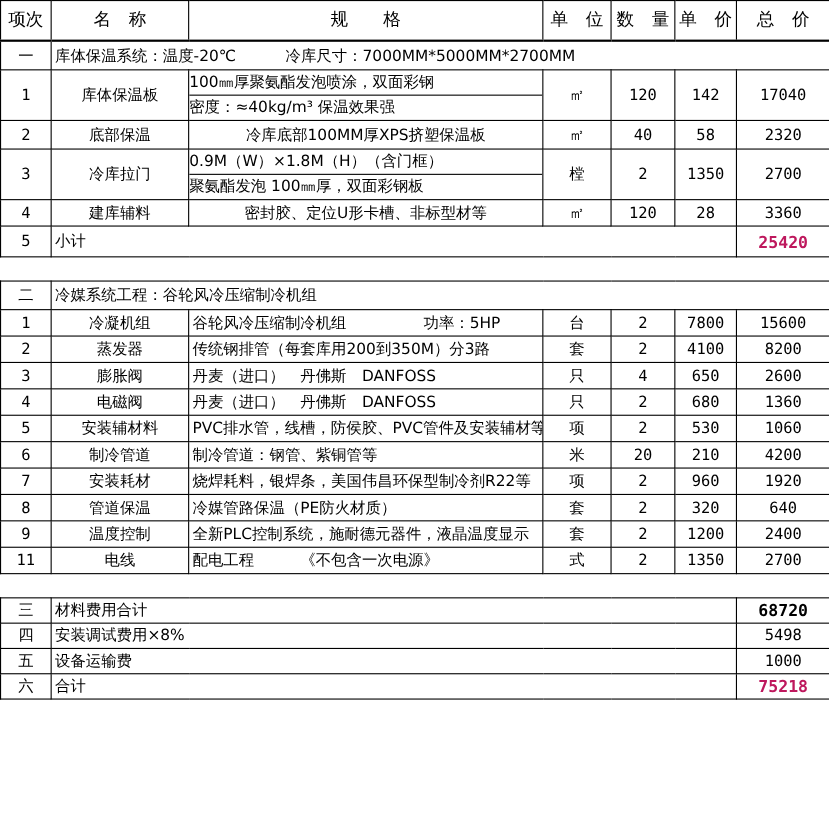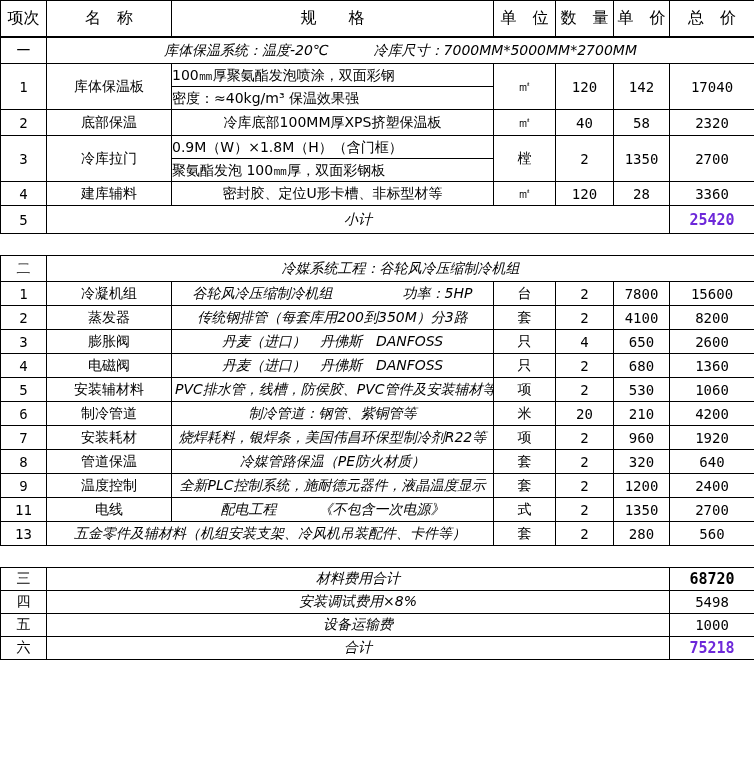--- a/index.html
+++ b/index.html
@@ -1,32 +1,32 @@
 <!DOCTYPE html>
 <html><head>
 <meta charset="utf-8">
 <style>
   html,body{margin:0;padding:0;background:#ffffff;}
   body{width:754px;height:758px;font-family:"DejaVu Sans",sans-serif;color:#000;}
   table{border-collapse:collapse;table-layout:fixed;width:754px;}
   td,th{border:1px solid #000;padding:0 3px;overflow:hidden;font-size:14px;font-weight:normal;white-space:nowrap;}
   thead th{height:35px;font-size:16px;border-bottom-width:2px;}
   .c{text-align:center;}
-  .l{text-align:center;font-style:italic;}
+  .l{text-align:left;}
   .num{font-family:"DejaVu Sans Mono",monospace;text-align:center;}
   .sec td{height:25px;}
   .row24 td{height:23px;}
   .row26 td{height:25px;}
   .row28 td{height:27px;}
   .row45 td{height:44px;}
   .split{padding:0;}
   .split > div{height:22px;line-height:22px;text-align:left;overflow:hidden;white-space:nowrap;}
   .split > div:first-child{border-bottom:1px solid #000;}
   .subtle2{margin-left:45px;}
-  .magenta{color:#6d28d9;font-weight:bold;font-size:15px;}
+  .magenta{color:#be185d;font-weight:bold;font-size:15px;}
   .boldval{font-weight:bold;font-size:15px;}
   .spacer td{border:none;height:21px;}
   .sumrow td{height:22px;}
 </style>
 </head>
 <body>
 
 <table>
   <colgroup>
     <col style="width:46px">
@@ -194,28 +194,20 @@
     </tr>
     <tr class="row24">
       <td class="c num">11</td>
       <td class="c">电线</td>
       <td class="l">配电工程　　　《不包含一次电源》</td>
       <td class="c">式</td>
       <td class="num">2</td>
       <td class="num">1350</td>
       <td class="num">2700</td>
     </tr>
-    <tr class="row24">
-      <td class="c num">13</td>
-      <td colspan="2" class="l">五金零件及辅材料（机组安装支架、冷风机吊装配件、卡件等）</td>
-      <td class="c">套</td>
-      <td class="num">2</td>
-      <td class="num">280</td>
-      <td class="num">560</td>
-    </tr>
     <tr class="spacer">
         <td colspan="7"></td>
       </tr>
 
     <tr class="sumrow">
       <td class="c">三</td>
       <td colspan="5" class="l">材料费用合计</td>
       <td class="num boldval">68720</td>
     </tr>
     <tr class="sumrow">

